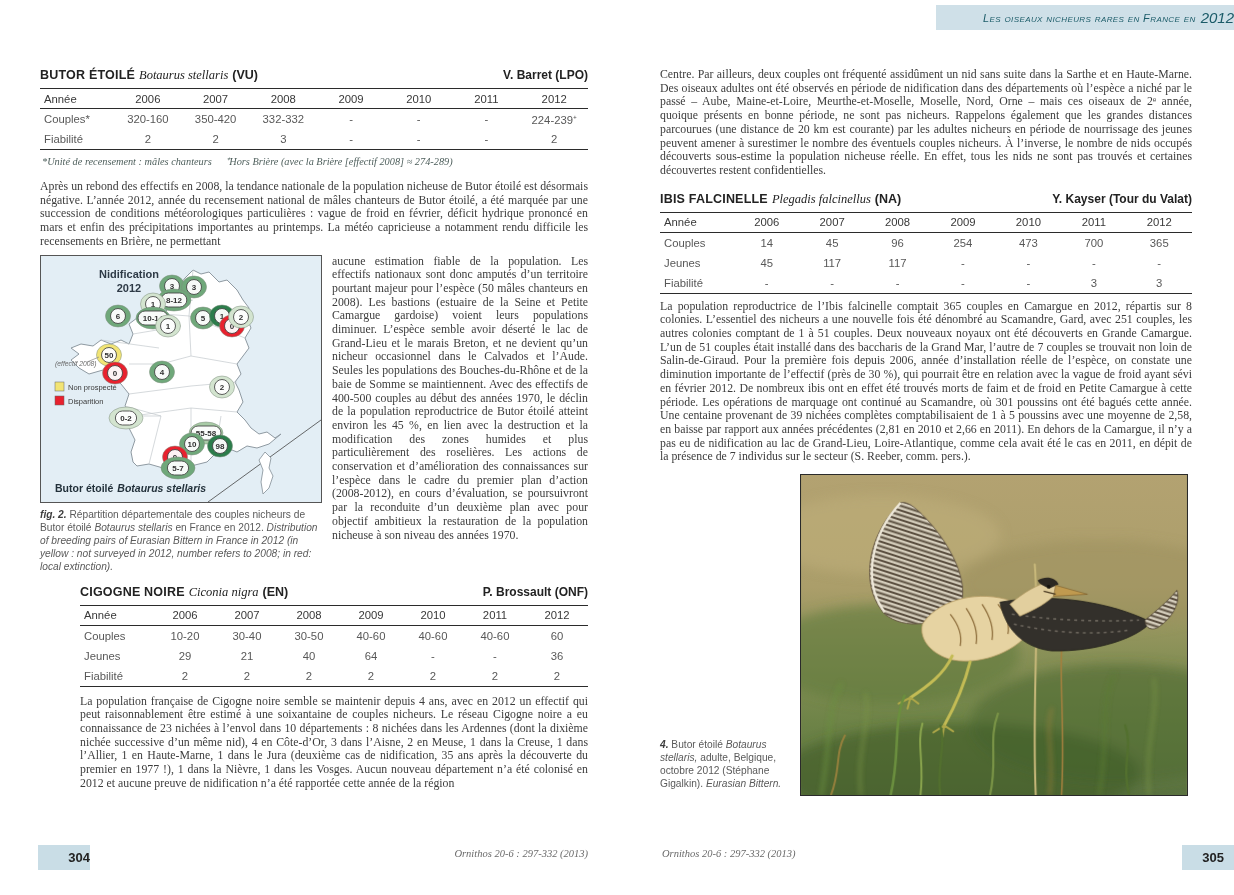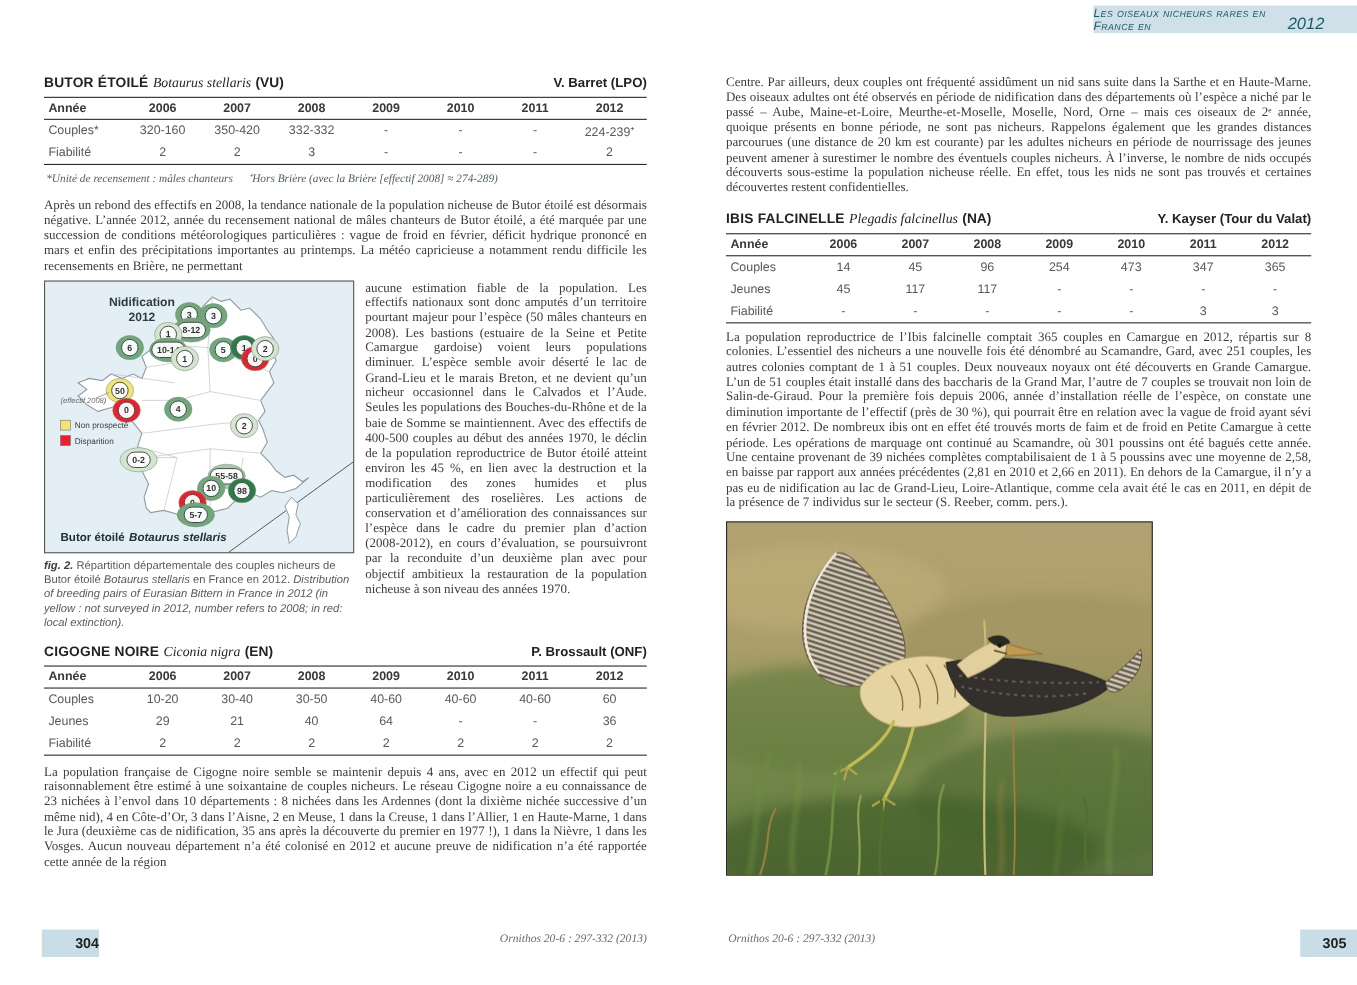--- a/index.html
+++ b/index.html
@@ -7,58 +7,58 @@
     --gray:#585858; --rule:#2b2b2b; --pagebox:#c9dde6; --cap:#5a5a5a; --foot:#4e5f5c;
   }
   *{margin:0;padding:0;box-sizing:border-box;}
   html,body{width:1234px;height:895px;background:#fff;overflow:hidden;
     font-family:"Liberation Serif",serif;color:var(--body);}
   .page-col{position:absolute;top:68px;}
   #left-col{left:40px;width:548px;}
   #right-col{left:660px;width:532px;}
 
   
-  .banner{position:absolute;top:5px;right:0;width:240px;height:25px;background:var(--banner-bg);
-    display:flex;align-items:flex-end;justify-content:flex-end;padding-right:30px;
+  .banner{position:absolute;top:5px;right:0;width:298px;height:25px;background:var(--banner-bg);
+    display:flex;align-items:center;justify-content:flex-end;padding-right:0;
     font-family:"Liberation Sans",sans-serif;color:var(--banner-ink);}
   .banner .bt{font-style:italic;font-variant:small-caps;font-size:11px;letter-spacing:.4px;}
   .banner .by{font-style:italic;font-size:15px;margin-left:5px;font-weight:500;}
 
   
   .sp-head{display:flex;align-items:baseline;font-family:"Liberation Sans",sans-serif;
     font-size:12.5px;color:var(--ink);margin-bottom:5px;}
   .sp-name{font-weight:bold;letter-spacing:.2px;}
   .sp-latin{font-family:"Liberation Serif",serif;font-style:italic;font-weight:normal;margin:0 4px;}
   .sp-status{font-weight:bold;}
   .sp-author{margin-left:auto;font-weight:bold;font-size:12px;}
 
   
   .stable{font-family:"Liberation Sans",sans-serif;font-size:11.3px;color:var(--gray);
     border-top:1.3px solid var(--rule);border-bottom:1.5px solid var(--rule);margin-bottom:4px;}
   .trow{display:flex;height:20px;align-items:center;}
-  .trow.thead{border-bottom:1.5px solid var(--rule);color:#383838;font-weight:bold;}
+  .trow.thead{border-bottom:1.5px solid var(--rule);color:#383838;font-weight:normal;}
   .tlabel{width:74px;flex:none;text-align:left;padding-left:4px;}
   .tcell{flex:1;text-align:center;}
 
   .footnote{font-size:10.3px;font-style:italic;color:var(--foot);margin:2px 0 12px 2px;}
   .footnote .fsep{display:inline-block;width:14px;}
 
   .bodytext{font-size:11.8px;line-height:13.7px;text-align:justify;color:var(--body);}
 
   
   .mapwrap{float:left;width:292px;padding-right:10px;}
   .mapbox{width:282px;height:248px;border:1px solid #555;background:#e3eef5;}
   .figcap{font-family:"Liberation Sans",sans-serif;font-size:10.2px;line-height:13px;
     color:var(--cap);margin-top:5px;width:282px;}
   .figcap .fl{font-weight:bold;font-style:italic;color:#3e3e3e;}
   .figcap .lat{font-style:italic;}
   .figcap .eng{font-style:italic;}
 
   .clear{clear:both;}
-  #cigogne-block{padding-top:12px;}
+  #cigogne-block{padding-top:12px;margin-left:40px;}
   #cigogne-para{margin-top:8px;}
 
   
   #ibis-block{margin-top:14px;}
   #ibis-para{margin-top:6px;}
   .photo-row{display:flex;align-items:flex-end;margin-top:10px;}
   .photo-cap{width:140px;flex:none;font-family:"Liberation Sans",sans-serif;font-size:10.2px;
     line-height:13px;color:var(--cap);padding-right:8px;padding-bottom:6px;}
   .photo-cap .fl{font-weight:bold;font-style:italic;color:#3e3e3e;}
   .photo-cap .lat{font-style:italic;}
@@ -318,21 +318,21 @@
           <div class="tcell">2011</div>
           <div class="tcell">2012</div>
         </div>
         <div class="trow">
           <div class="tlabel">Couples</div>
           <div class="tcell">14</div>
           <div class="tcell">45</div>
           <div class="tcell">96</div>
           <div class="tcell">254</div>
           <div class="tcell">473</div>
-          <div class="tcell">347</div>
+          <div class="tcell">700</div>
           <div class="tcell">365</div>
         </div>
         <div class="trow">
           <div class="tlabel">Jeunes</div>
           <div class="tcell">45</div>
           <div class="tcell">117</div>
           <div class="tcell">117</div>
           <div class="tcell">-</div>
           <div class="tcell">-</div>
           <div class="tcell">-</div>
@@ -346,20 +346,27 @@
           <div class="tcell">-</div>
           <div class="tcell">-</div>
           <div class="tcell">3</div>
           <div class="tcell">3</div>
         </div>
       </div>
     <p id="ibis-para" class="bodytext">La population reproductrice de l’Ibis falcinelle comptait 365 couples en Camargue en 2012, répartis sur 8 colonies. L’essentiel des nicheurs a une nouvelle fois été dénombré au Scamandre, Gard, avec 251 couples, les autres colonies comptant de 1 à 51 couples. Deux nouveaux noyaux ont été découverts en Grande Camargue. L’un de 51 couples était installé dans des baccharis de la Grand Mar, l’autre de 7 couples se trouvait non loin de Salin-de-Giraud. Pour la première fois depuis 2006, année d’installation réelle de l’espèce, on constate une diminution importante de l’effectif (près de 30 %), qui pourrait être en relation avec la vague de froid ayant sévi en février 2012. De nombreux ibis ont en effet été trouvés morts de faim et de froid en Petite Camargue à cette période. Les opérations de marquage ont continué au Scamandre, où 301 poussins ont été bagués cette année. Une centaine provenant de 39 nichées complètes comptabilisaient de 1 à 5 poussins avec une moyenne de 2,58, en baisse par rapport aux années précédentes (2,81 en 2010 et 2,66 en 2011). En dehors de la Camargue, il n’y a pas eu de nidification au lac de Grand-Lieu, Loire-Atlantique, comme cela avait été le cas en 2011, en dépit de la présence de 7 individus sur le secteur (S. Reeber, comm. pers.).</p>
   </div>
 
   <div class="photo-row">
+    <div class="photo-cap">
+      <span class="fl">4.</span>
+      <span>Butor étoilé</span>
+      <span class="lat">Botaurus stellaris,</span>
+      <span>adulte, Belgique, octobre 2012 (Stéphane Gigalkin).</span>
+      <span class="eng">Eurasian Bittern.</span>
+    </div>
     <div class="photo-frame">
       <svg viewBox="0 0 388 322" width="386" height="320">
         <defs>
           <linearGradient id="bgGrad" x1="0" y1="0" x2="0" y2="1">
             <stop offset="0" stop-color="#b3a271"></stop>
               <stop offset="0.35" stop-color="#ab9e6a"></stop>
             <stop offset="0.55" stop-color="#8a9158"></stop>
               <stop offset="0.78" stop-color="#6d8347"></stop>
             <stop offset="1" stop-color="#5a7240"></stop>
           </linearGradient>

